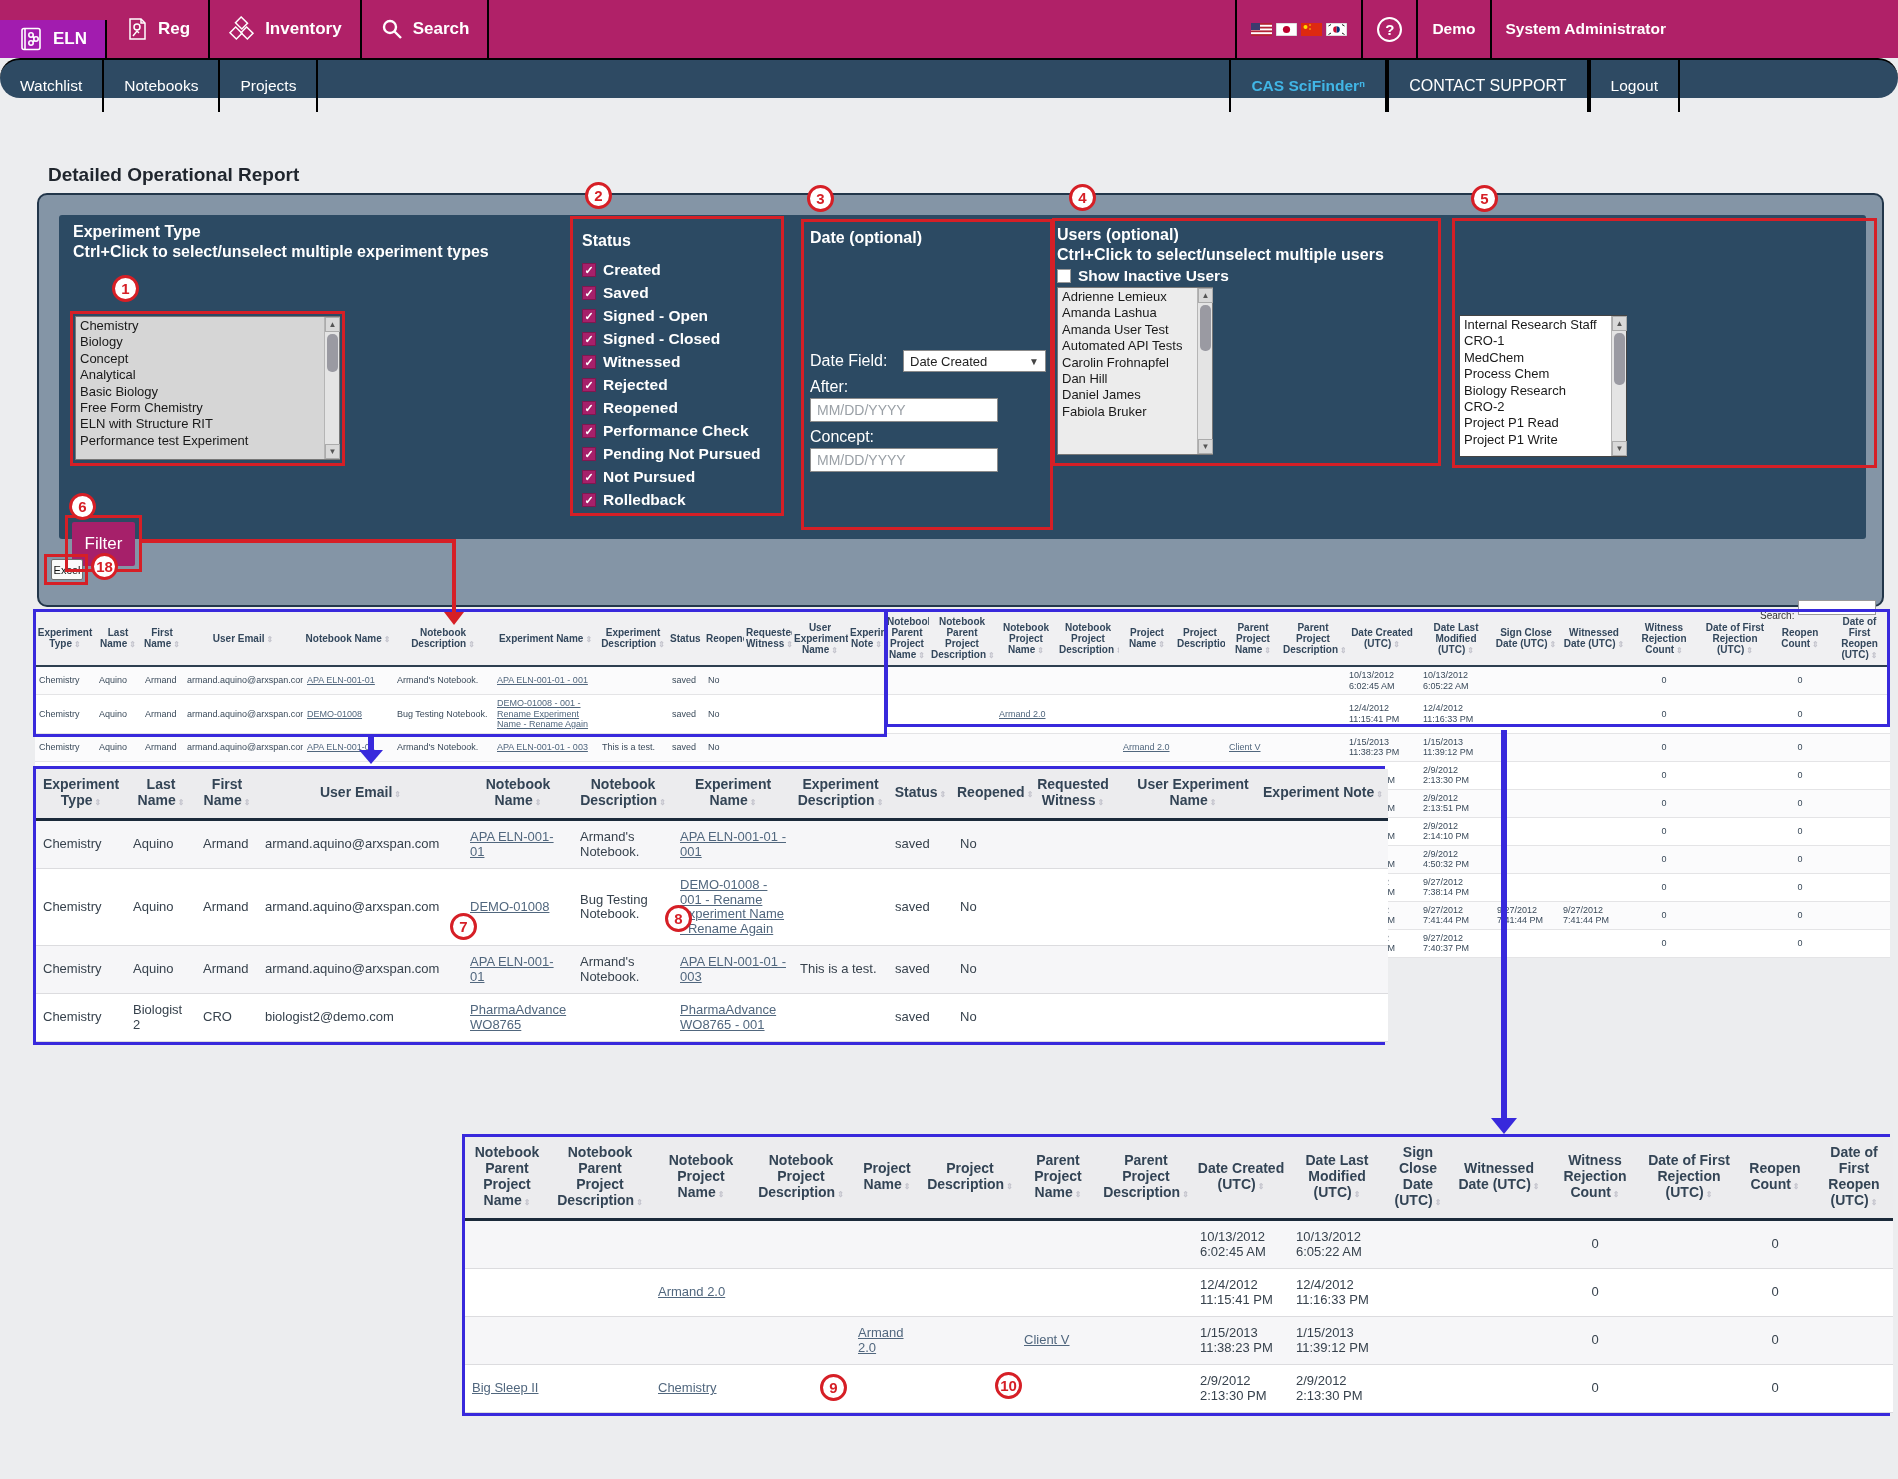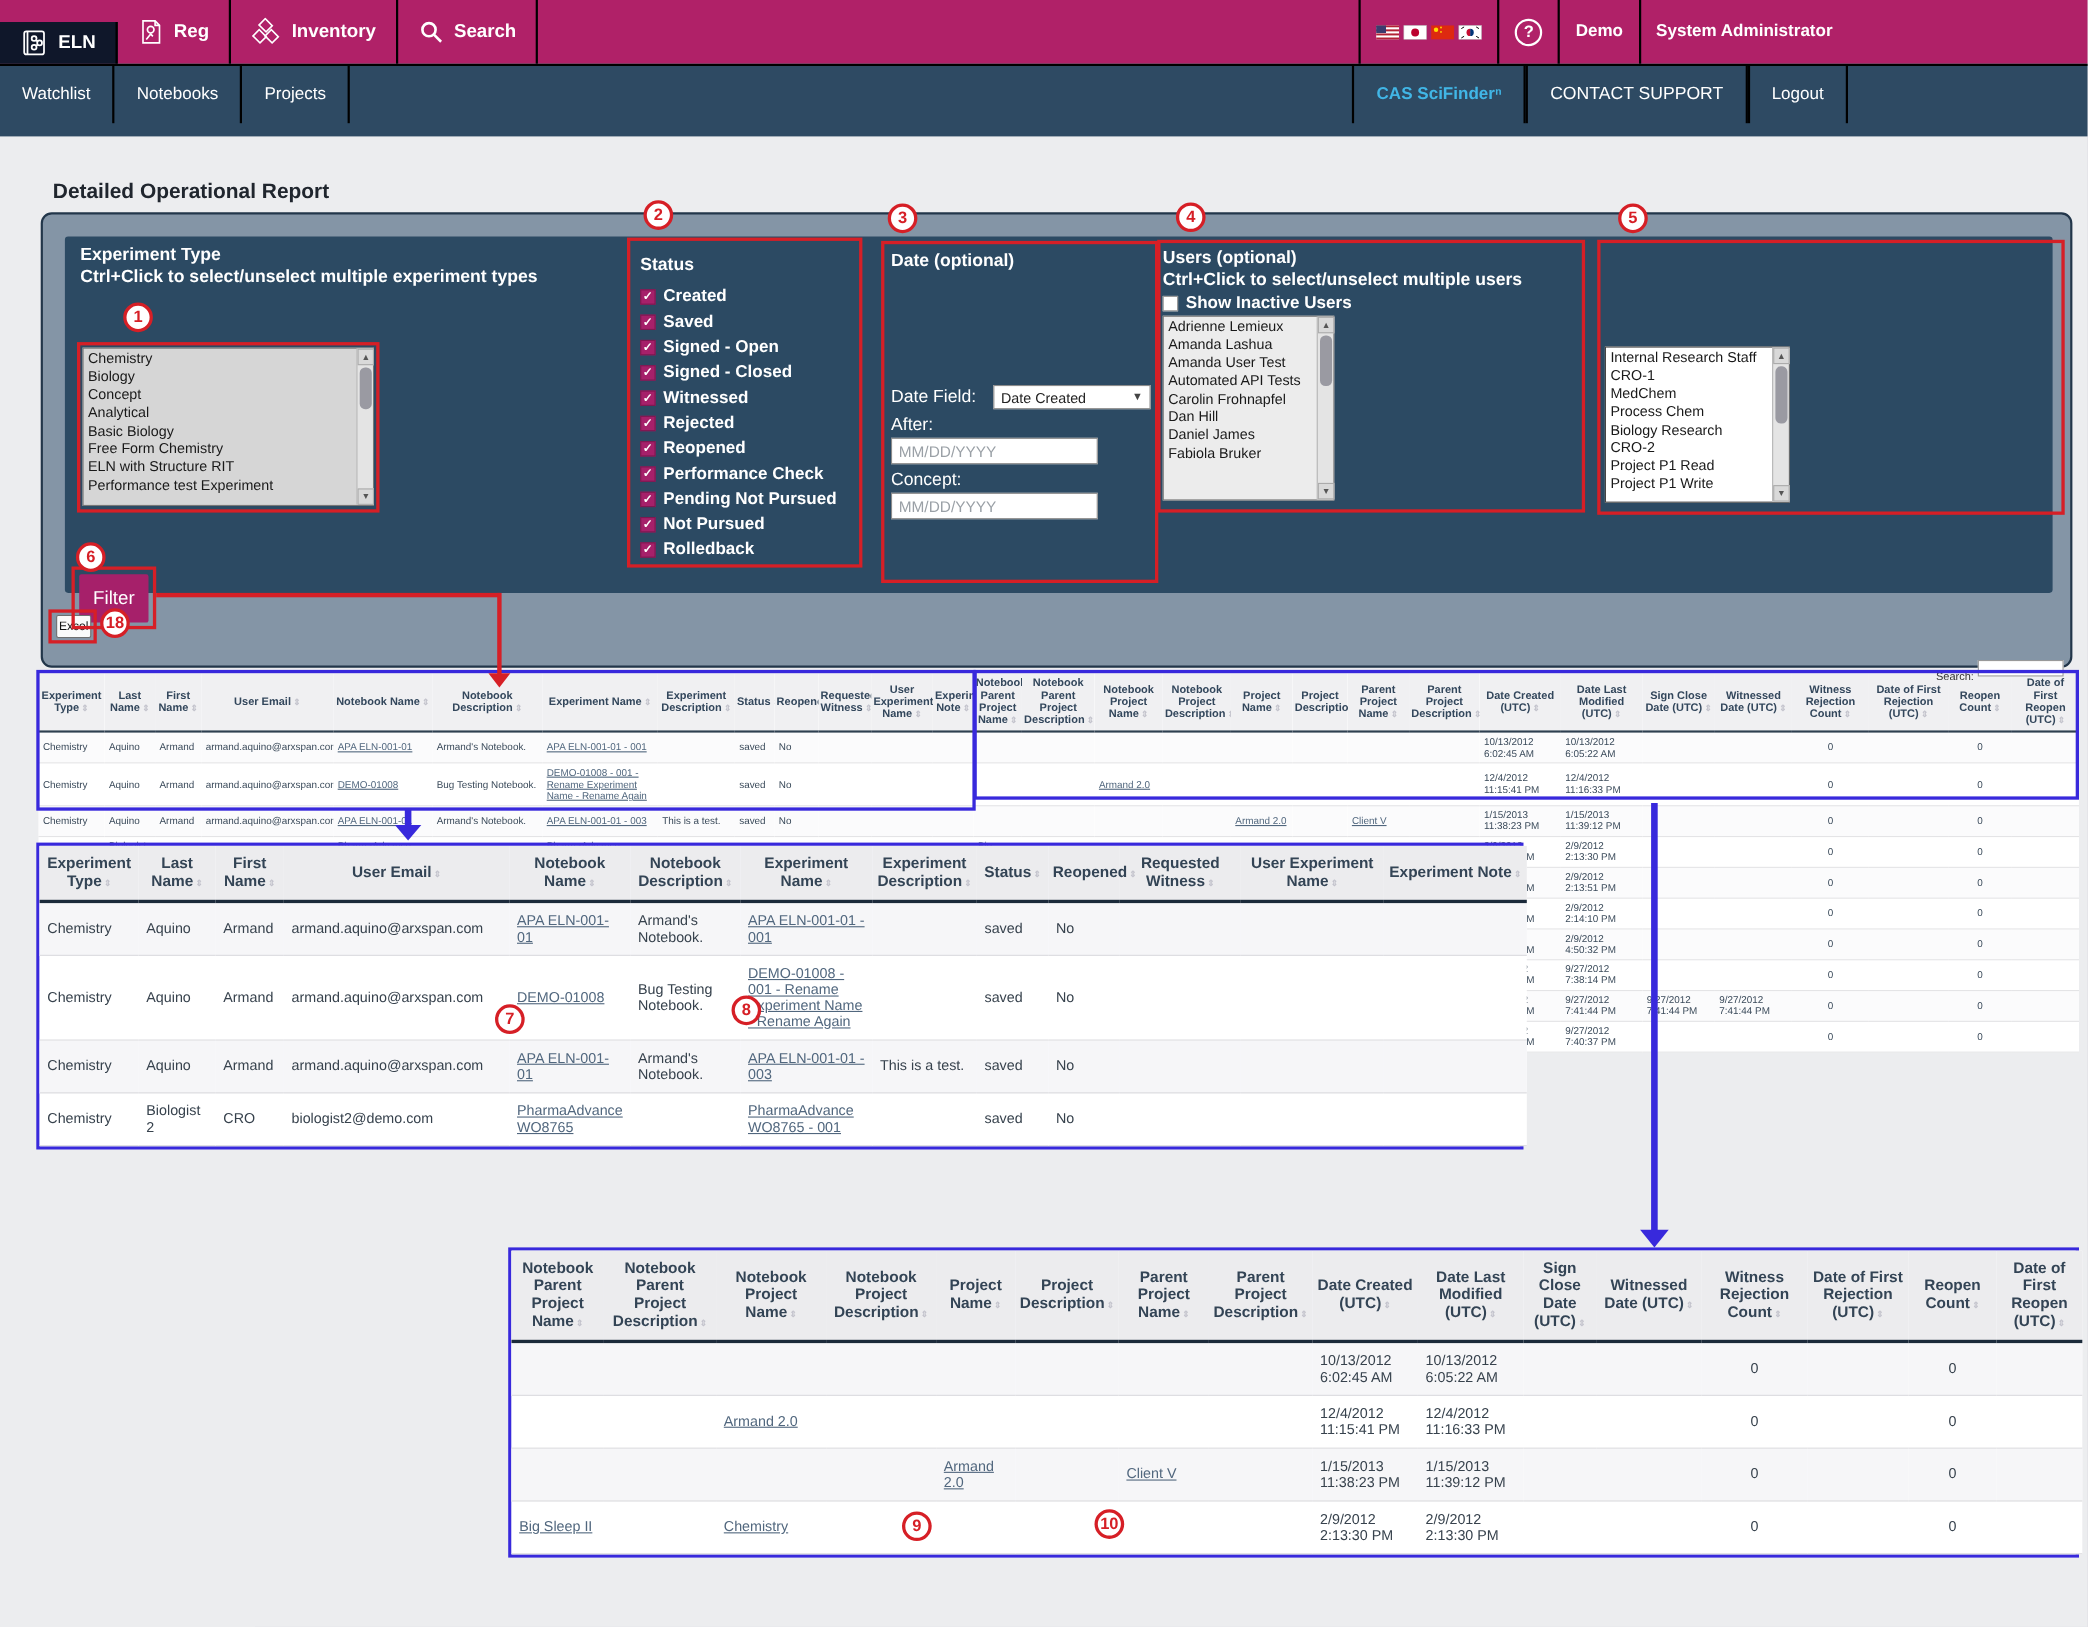--- a/index.html
+++ b/index.html
@@ -2,29 +2,29 @@
 <html><head>
 <meta charset="utf-8">
 <style>
   html,body{margin:0;padding:0;background:#d8d8dc;}
   *{box-sizing:border-box;font-family:"Liberation Sans",sans-serif;}
   #stage{position:relative;width:1898px;height:1479px;background:#ECEDEF;overflow:hidden;}
 
   
   .nav1{position:absolute;left:0;top:0;width:1898px;height:58px;background:#B02168;display:flex;align-items:stretch;}
   .tab{display:flex;align-items:center;gap:9px;padding:0 18px;color:#fff;font-size:17px;font-weight:bold;border-right:2px solid #000;cursor:pointer;}
-  .tab.active{background:#0f172a;margin-top:20px;}
+  .tab.active{background:#a21caf;margin-top:20px;}
   .tab svg{display:block;}
   .nav1right{position:absolute;right:218px;top:0;height:58px;display:flex;align-items:stretch;}
   .nseg{display:flex;align-items:center;padding:0 14px;border-left:2px solid #000;color:#fff;font-size:15.5px;font-weight:bold;cursor:pointer;}
   .flagrow{display:flex;gap:4px;align-items:center;}
   .helpcirc{width:25px;height:25px;border:2.5px solid #fff;border-radius:50%;color:#fff;font-size:15px;font-weight:bold;display:flex;align-items:center;justify-content:center;}
 
   
-  .nav2{position:absolute;left:0;top:58px;width:1898px;height:66px;background:#2E4A63;border-top:2px solid #000;}
+  .nav2{position:absolute;left:0;top:58px;width:1898px;height:40px;background:#2E4A63;border-top:2px solid #000;border-radius:22px;}
   .nav2 .items{position:absolute;left:0;top:0;height:52px;display:flex;}
   .sub{display:flex;align-items:center;padding:0 20px;color:#fff;font-size:15.5px;border-right:2px solid #000;cursor:pointer;}
   .nav2right{position:absolute;right:218px;top:0;height:52px;display:flex;align-items:stretch;}
   .sciblue{color:#41B6E6;font-weight:bold;font-size:15.5px;}
   .logo{position:absolute;right:0;top:0;width:218px;height:112px;background:#B02168;border-left:2px solid #000;color:#fff;}
   .logo .l1{position:absolute;left:28px;top:32px;font-size:27px;font-weight:bold;letter-spacing:.5px;}
   .logo .lby{position:absolute;left:158px;top:48px;font-size:10px;}
   .logo .l2{position:absolute;left:120px;top:62px;font-size:20px;font-weight:bold;}
 
   

